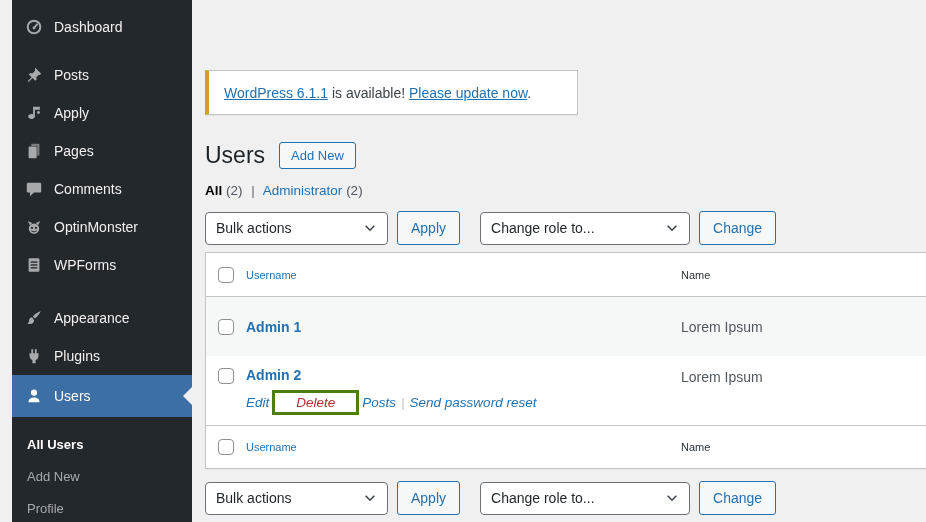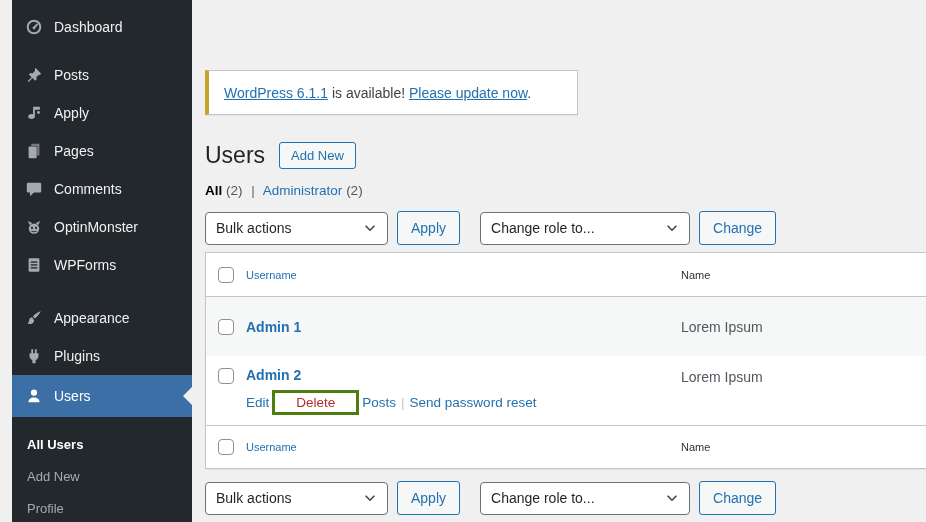--- a/index.html
+++ b/index.html
@@ -102,21 +102,21 @@
   .checkbox {
     width:16px; height:16px; border:1px solid #8c8f94; border-radius:4px;
     background:#fff; cursor:pointer; display:inline-block;
   }
   .col-head { font-size:11px; color:#2c3338; font-weight:400; }
   .col-head a { text-decoration:none; font-weight:400; }
   .username-cell a.user-link { font-weight:bold; text-decoration:none; font-size:14px; }
   .name-cell { font-size:14px; color:#50575e; }
   .row2 .username-cell { padding-top:11px; }
   .row2 .name-cell { padding-top:13px; }
-  .row-actions { margin-top:7px; font-size:13.5px; color:#646970; display:flex; align-items:center; }
+  .row-actions { margin-top:7px; font-size:13.5px; color:#646970; display:flex; align-items:center;font-style:italic; }
   .row-actions a { text-decoration:none; }
   .row-actions .sep { color:#c3c4c7; margin:0 5px; }
   .delete-box {
     display:inline-block; border:3px solid #4d7c0f; padding:0 21px; margin:0 3px;
     line-height:19px;
   }
   .delete-box a { color:#b32d2e; text-decoration:none; }
 
   .controls.bottom { margin-top:12px; }
 </style>

